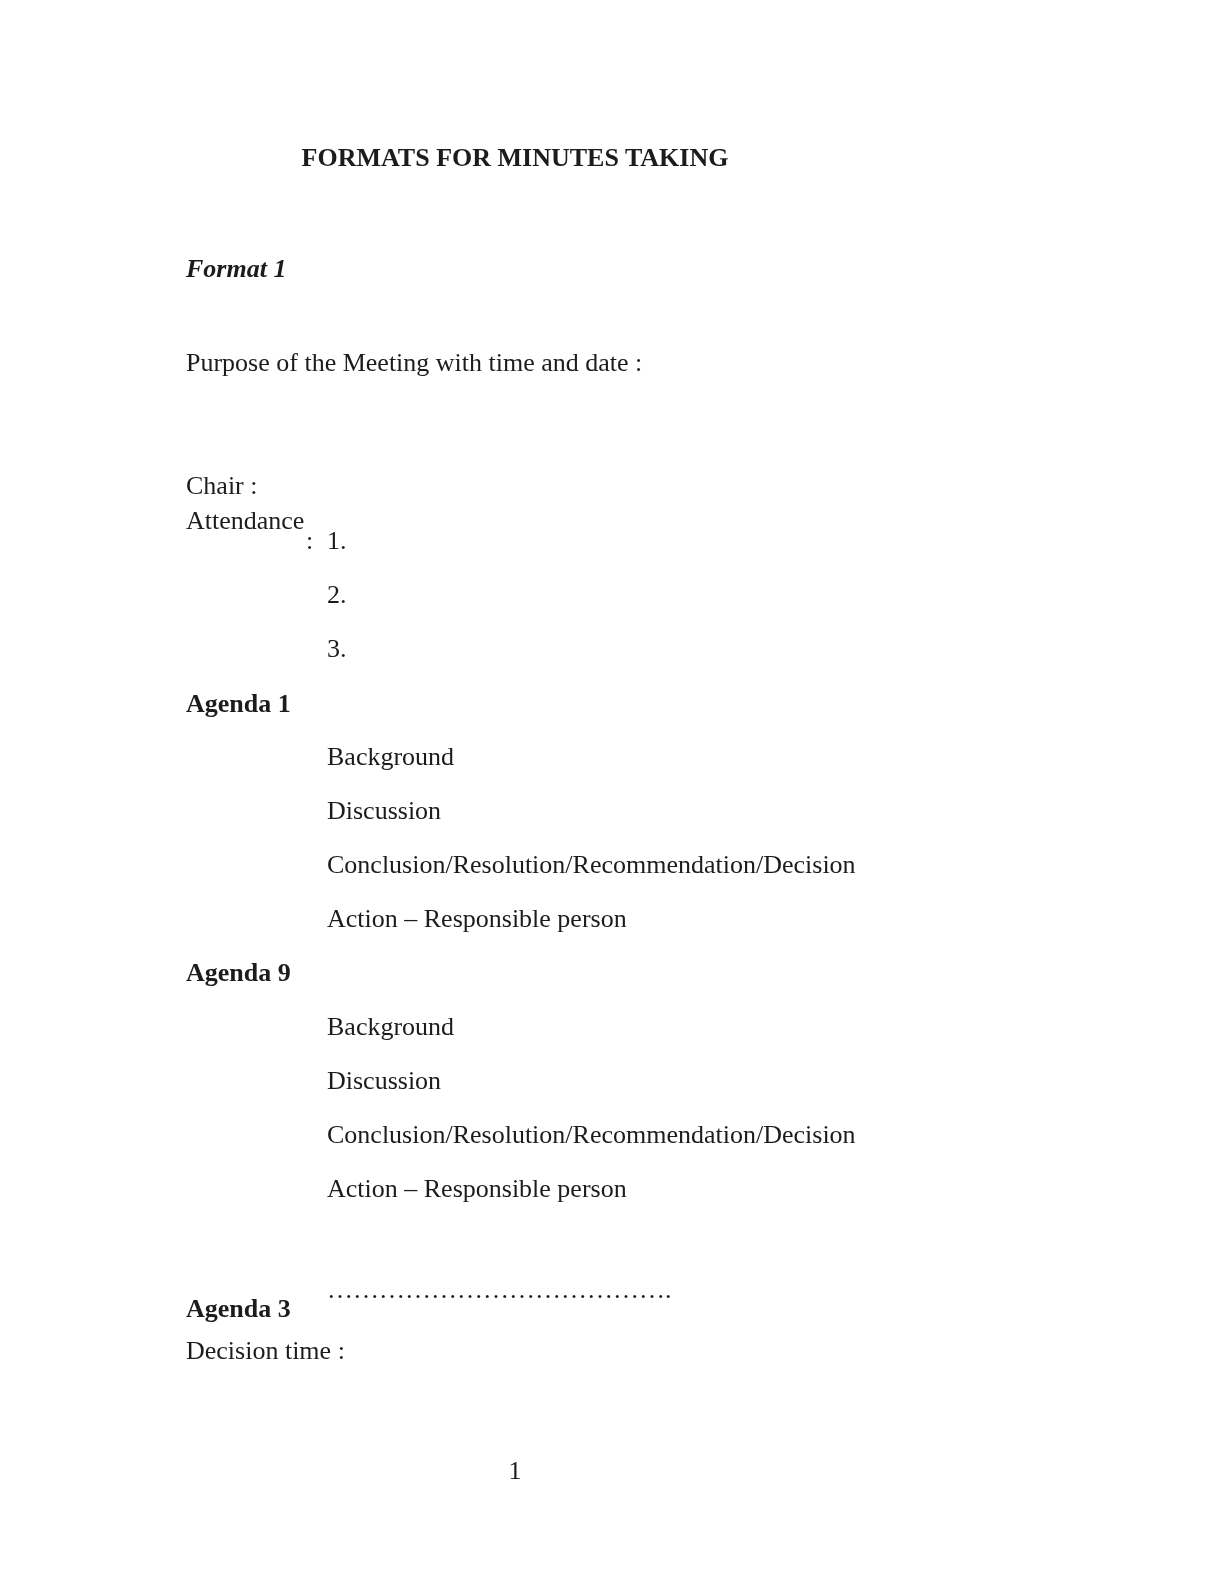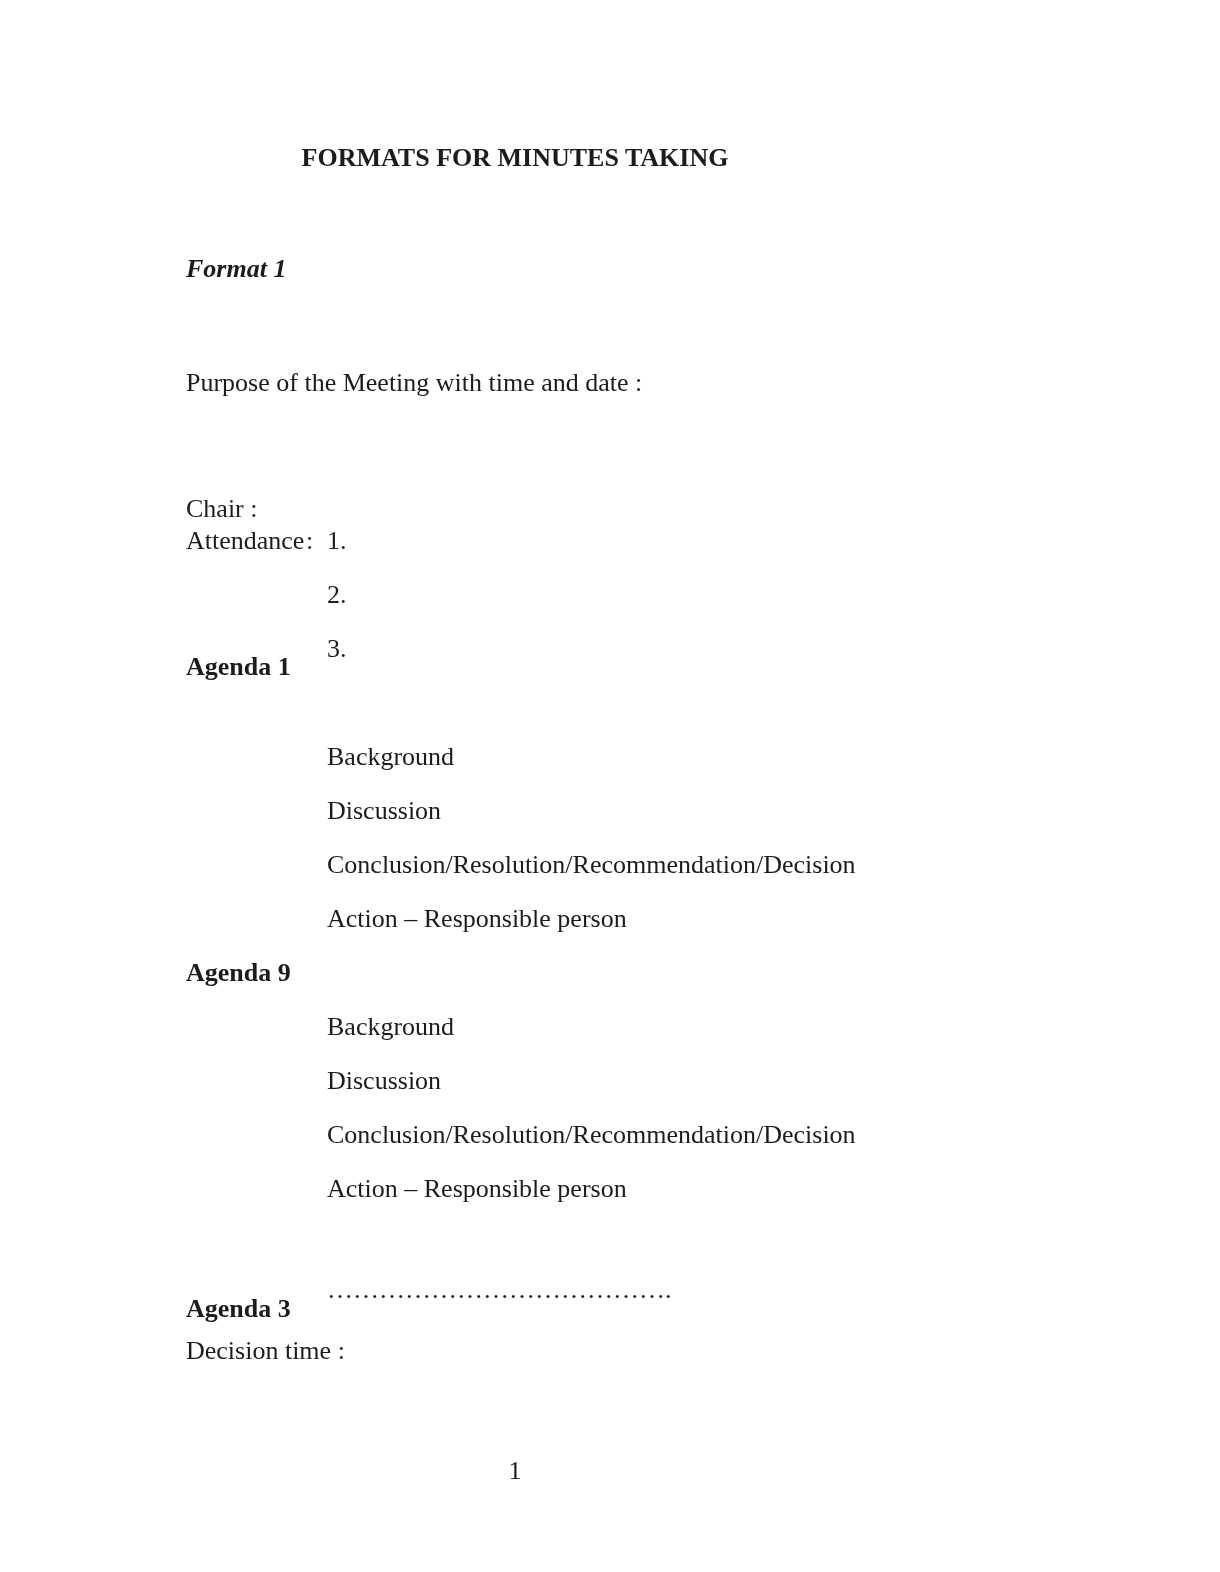--- a/index.html
+++ b/index.html
@@ -32,31 +32,31 @@
 </style>
 </head>
 <body>
 
 <div class="page">
 
   <div class="line center bold" style="top:145px">FORMATS FOR MINUTES TAKING</div>
 
   <div class="line ml bold-italic" style="top:256px">Format 1</div>
 
-  <div class="line ml" style="top:370px">Purpose of the Meeting with time and date :</div>
+  <div class="line ml" style="top:350px">Purpose of the Meeting with time and date :</div>
 
-  <div class="line ml" style="top:496px">Chair :</div>
+  <div class="line ml" style="top:473px">Chair :</div>
 
-  <div class="line ml" style="top:528px">Attendance</div>
+  <div class="line ml" style="top:508px">Attendance</div>
   <div class="line colon" style="top:528px">:</div>
   <div class="line ind" style="top:528px">1.</div>
   <div class="line ind" style="top:582px">2.</div>
   <div class="line ind" style="top:636px">3.</div>
 
-  <div class="line ml bold" style="top:654px">Agenda 1</div>
+  <div class="line ml bold" style="top:691px">Agenda 1</div>
   <div class="line ind" style="top:744px">Background</div>
   <div class="line ind" style="top:798px">Discussion</div>
   <div class="line ind" style="top:852px">Conclusion/Resolution/Recommendation/Decision</div>
   <div class="line ind" style="top:906px">Action – Responsible person</div>
 
   <div class="line ml bold" style="top:960px">Agenda 9</div>
   <div class="line ind" style="top:1014px">Background</div>
   <div class="line ind" style="top:1068px">Discussion</div>
   <div class="line ind" style="top:1122px">Conclusion/Resolution/Recommendation/Decision</div>
   <div class="line ind" style="top:1176px">Action – Responsible person</div>

